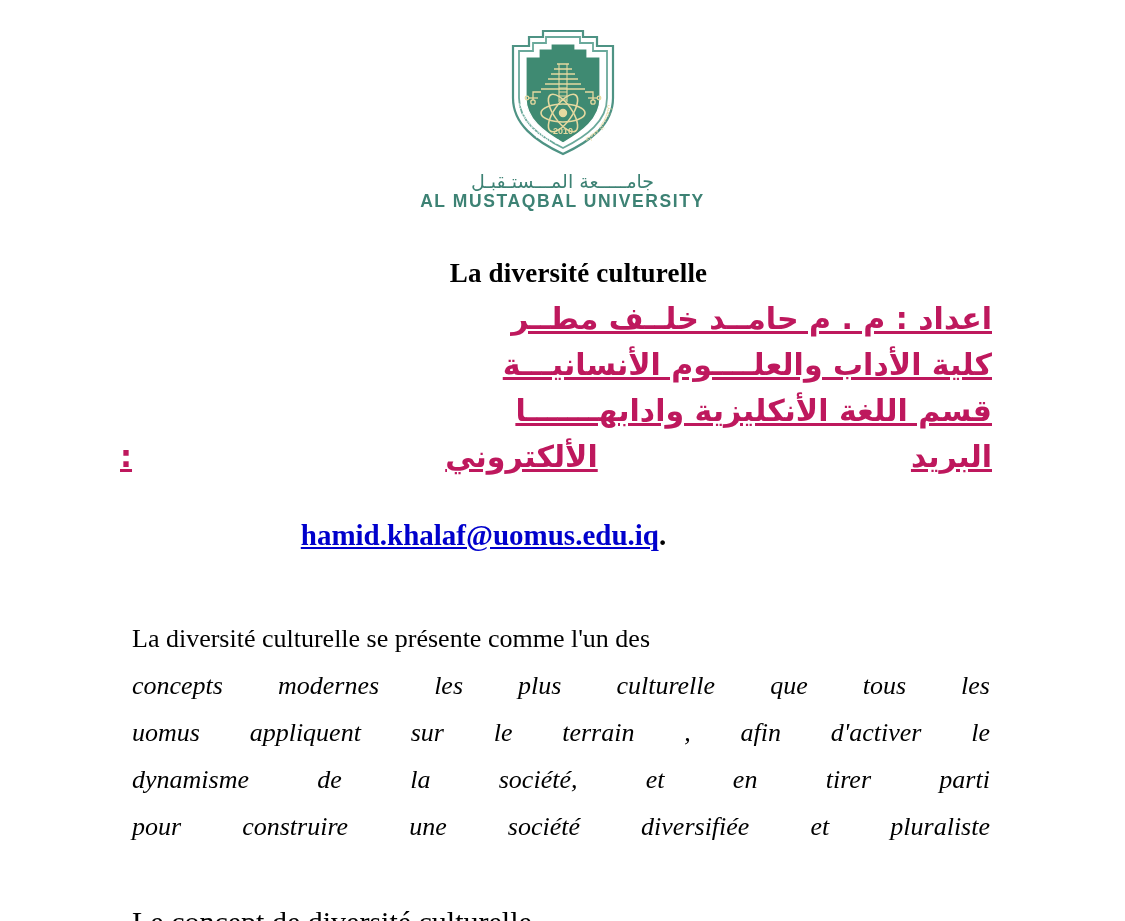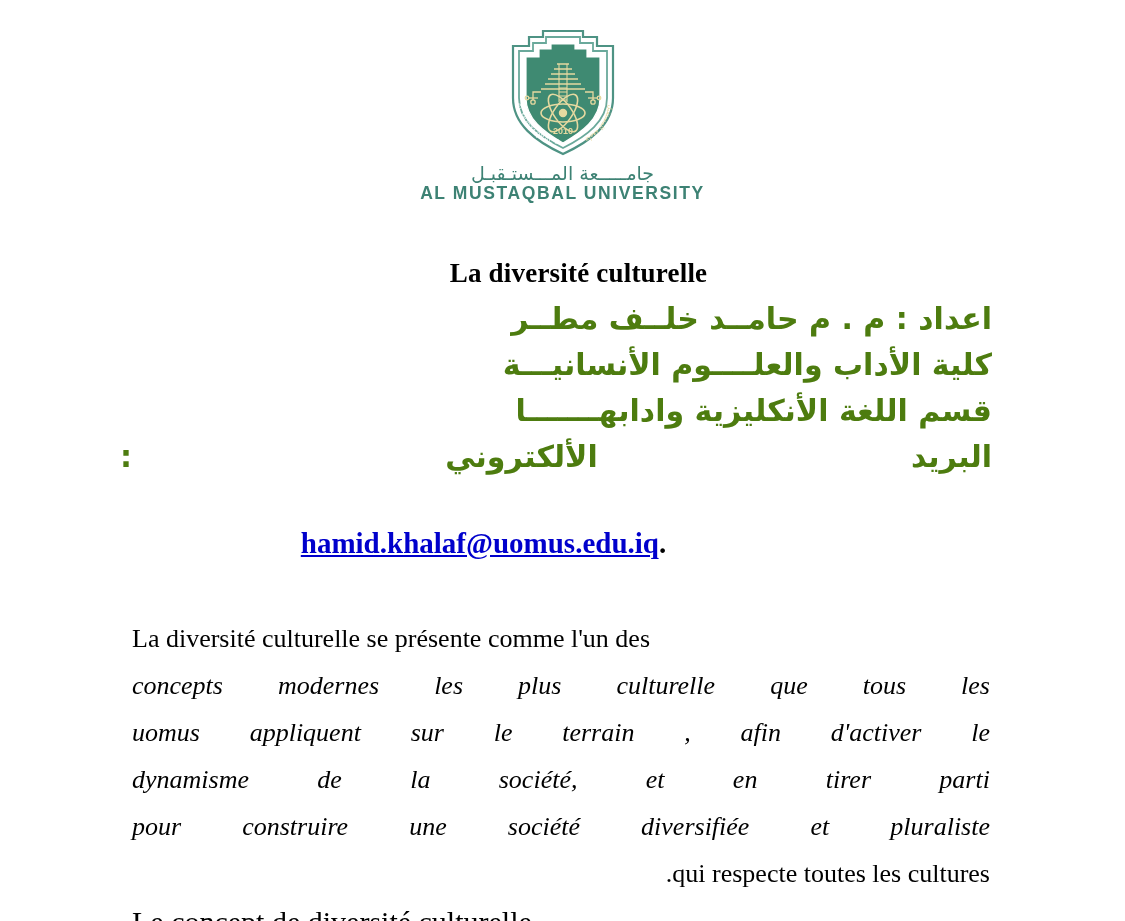--- a/index.html
+++ b/index.html
@@ -32,21 +32,21 @@
     width: 1125px;
     text-align: center;
   }
   .logo-shield-wrap {
     display: inline-block;
     width: 160px;
     height: 130px;
     line-height: 0;
   }
   .logo-name {
-    margin-top: 0;
+    margin-top: 8px;
     text-align: center;
   }
   .logo-name-ar {
     font-family: "DejaVu Sans", "Liberation Sans", sans-serif;
     font-size: 19px;
     color: #3d8274;
     letter-spacing: 0.5px;
     line-height: 1.0;
     direction: rtl;
     display: block;
@@ -81,21 +81,22 @@
     position: absolute;
     left: 120px;
     top: 296px;
     width: 872px;
     direction: rtl;
     text-align: right;
     font-family: "DejaVu Sans", "Liberation Sans", sans-serif;
     font-weight: bold;
     font-size: 30px;
     line-height: 46px;
-    color: #4d7c0f;
+    color: #be185d;
+    text-decoration: underline;
   }
   .ar-line {
     display: block;
     white-space: nowrap;
   }
   .ar-line-justify {
     display: flex;
     flex-direction: row;
     justify-content: space-between;
     white-space: nowrap;
@@ -105,21 +106,20 @@
   .email-line {
     position: absolute;
     left: 0;
     top: 519px;
     width: 967px;
     text-align: center;
     font-family: "Liberation Serif", "DejaVu Serif", serif;
     font-size: 29px;
     line-height: 1.15;
     font-weight: bold;
-    margin-top: 8px;
   }
   .email-link {
     color: #0000cc;
     text-decoration: underline;
     font-weight: bold;
   }
   .email-period {
     color: #000000;
     font-weight: bold;
   }
@@ -300,20 +300,19 @@
     <span class="body-line-just">
       <span>pour</span>
       <span>construire</span>
       <span>une</span>
       <span>société</span>
       <span>diversifiée</span>
       <span>et</span>
       <span>pluraliste</span>
     </span>
 
-    <span class="body-line-right">.qui respecte toutes les cultures</span>
   </div>
 
   <div class="clip-wrap">
     <span class="body-line-clip">Le concept de diversité culturelle</span>
   </div>
 
 </div>
 
 </body></html>

